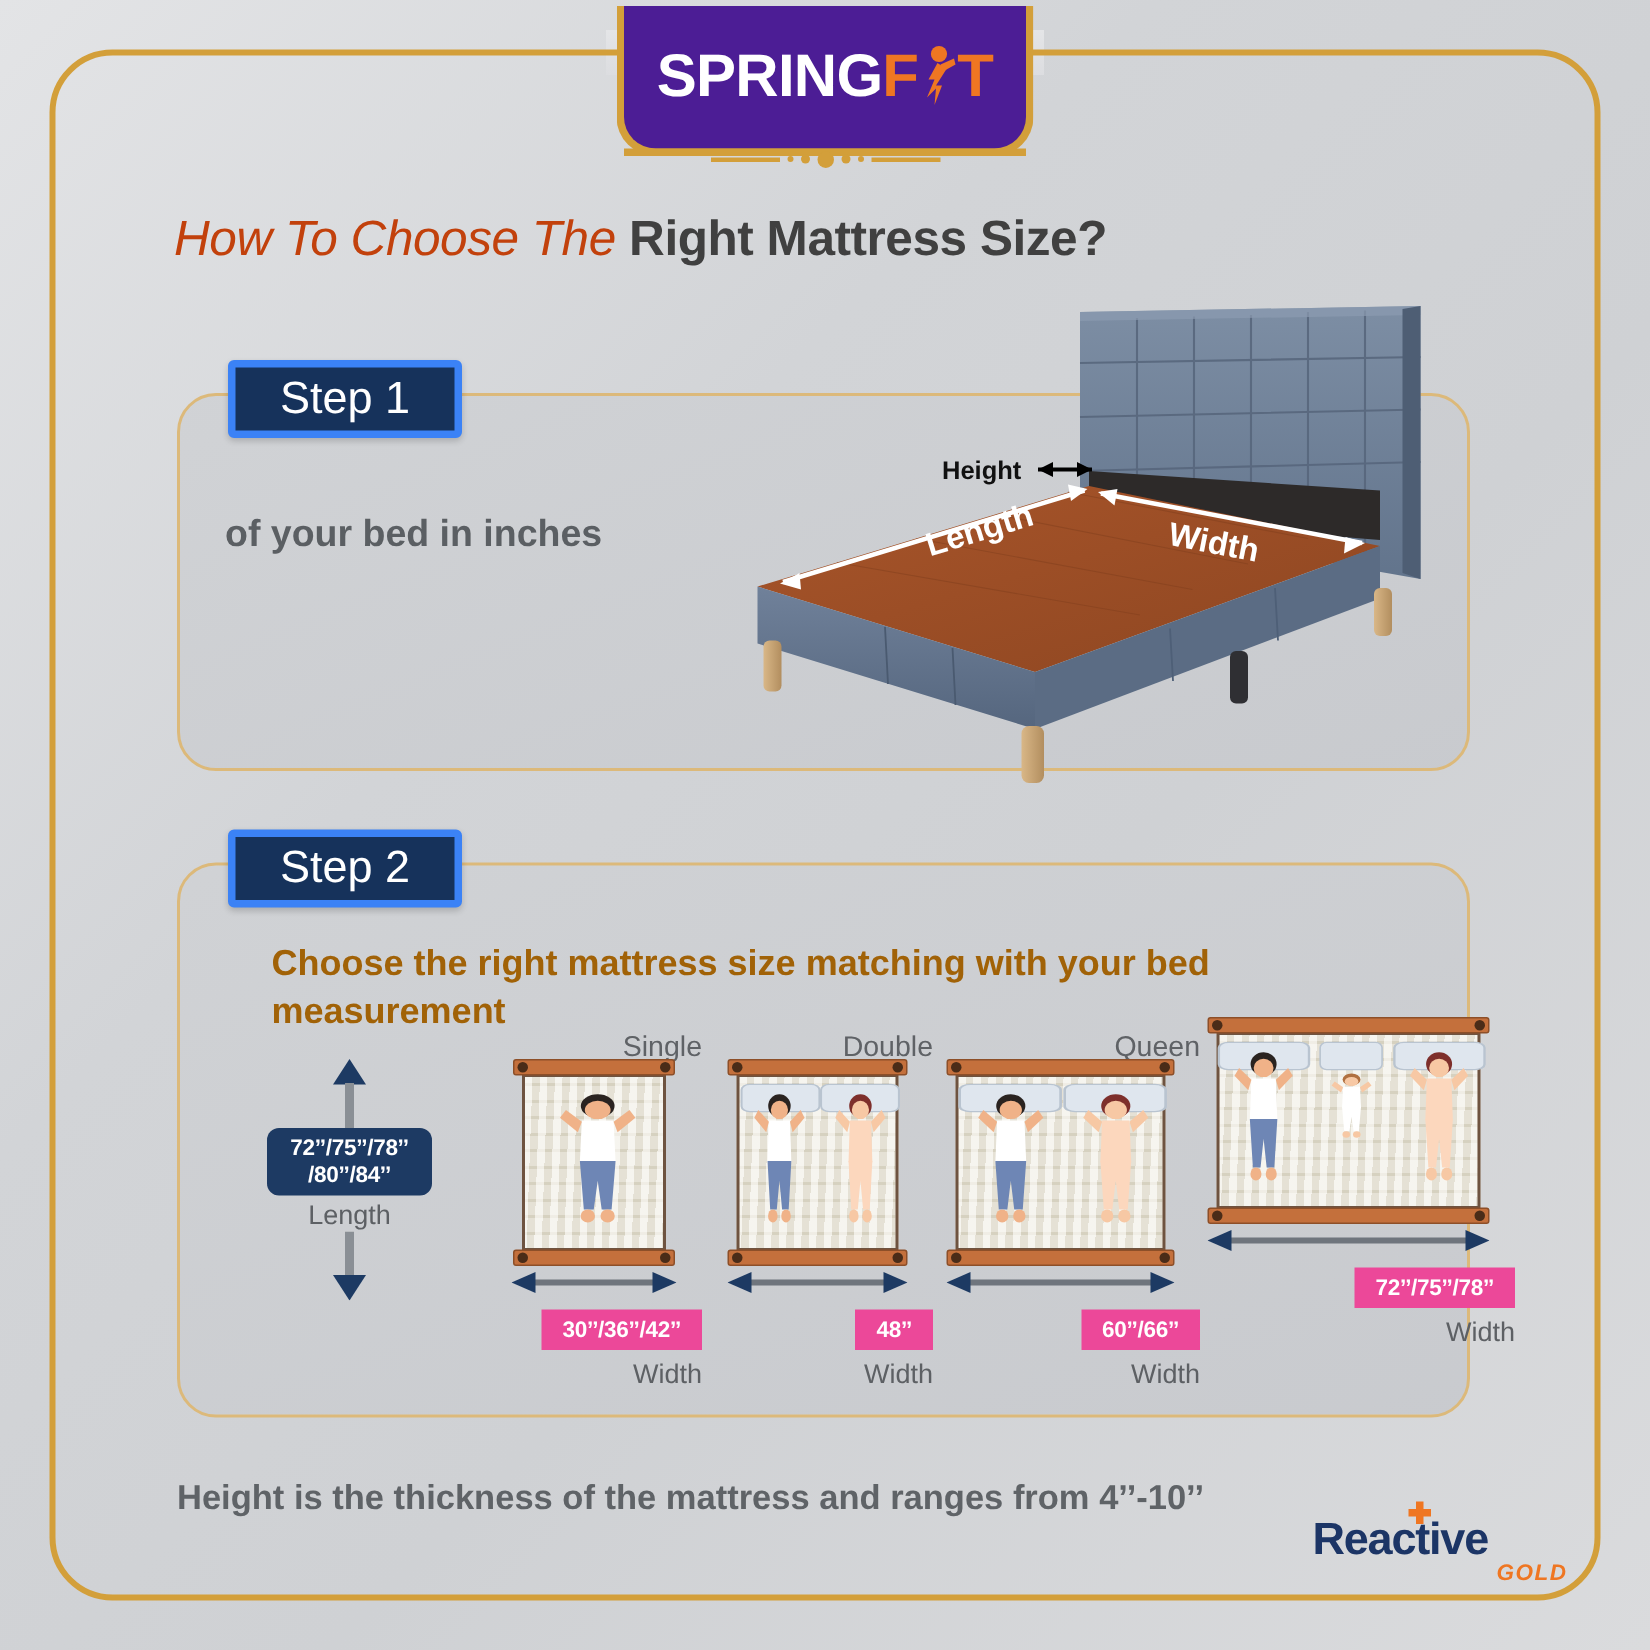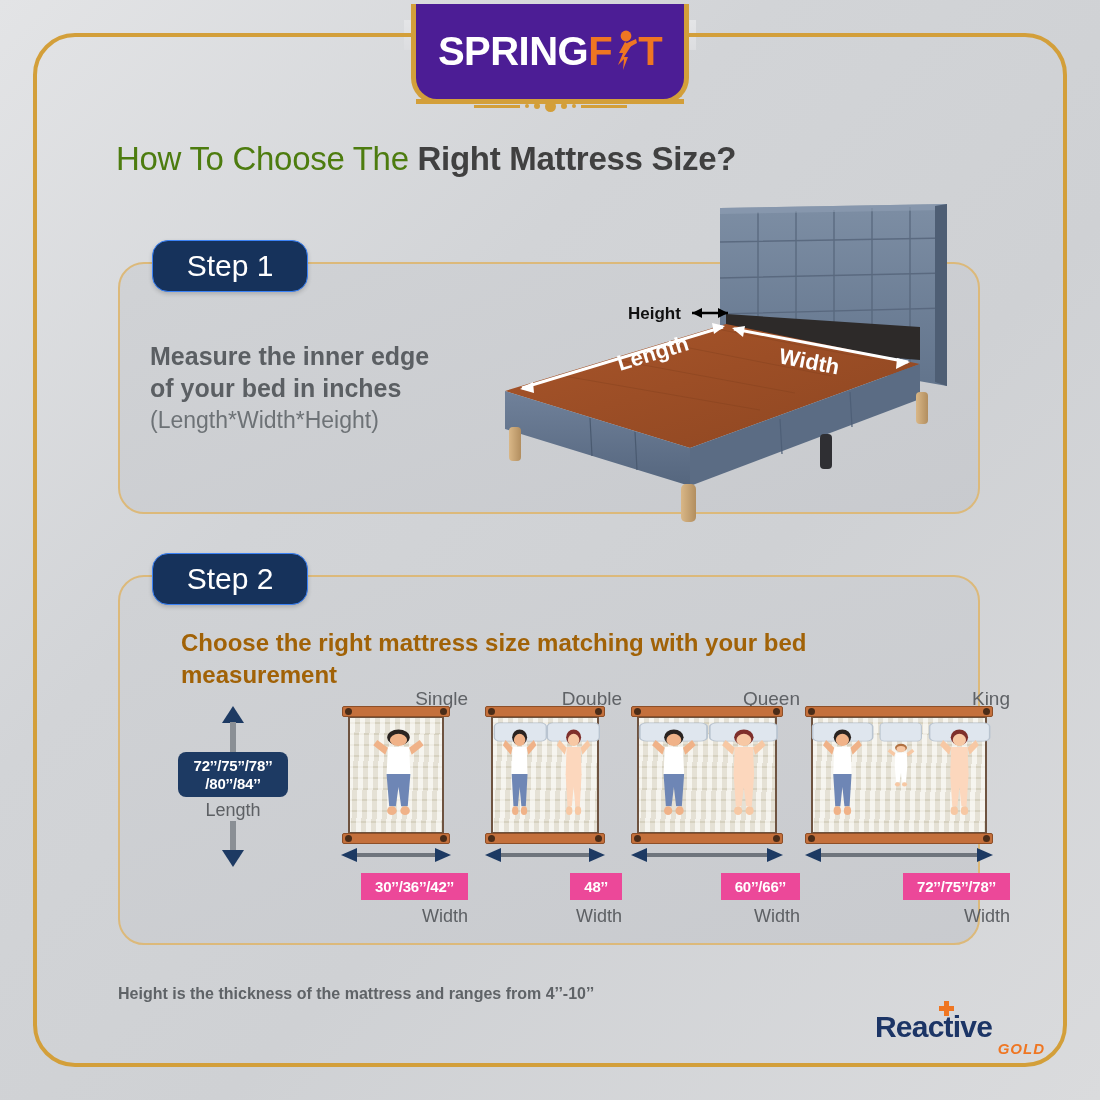--- a/index.html
+++ b/index.html
@@ -57,36 +57,36 @@
   #badge-dots i.s { width:4px; height:4px; }
   #badge-dots i.m { width:6px; height:6px; }
   #badge-dots i.l { width:11px; height:11px; }
   #badge-dots .bar { height:3px; background:#d39f3a; width:46px; }
 
   
   #headline {
     position: absolute; left: 116px; top: 140px; width: 860px;
     font-size: 33px; color: #1d3557; letter-spacing: -0.3px;
   }
-  #headline .light { font-weight: 400; color:#4d7c0f; }
+  #headline .light { font-weight: 400; color:#c2410c;font-style:italic; }
   #headline .bold  { font-weight: 700; color:#404040; }
 
   
   .step-panel {
     position: absolute;
     background: linear-gradient(160deg, rgba(208,210,213,.95), rgba(200,202,206,.95));
     border: 2px solid #dcb97a;
     border-radius: 26px;
   }
   #panel1 { left: 118px; top: 262px; width: 862px; height: 252px; }
   #panel2 { left: 118px; top: 575px; width: 862px; height: 370px; }
 
   .step-badge {
     position: absolute; background: #16325b;
-    border: 1px solid #3b82f6; border-radius: 16px;
+    border: 5px solid #3b82f6; border-radius: 4px;
     color: #fff; font-size: 30px; font-weight: 400;
     display: flex; align-items: center; justify-content: center;
     z-index: 3; box-shadow: 0 2px 4px rgba(0,0,0,.18);
   }
   #badge1 { left: 152px; top: 240px; width: 156px; height: 52px; }
   #badge2 { left: 152px; top: 553px; width: 156px; height: 52px; }
 
   
   #step1-text { position: absolute; left: 150px; top: 341px; width: 330px; z-index:2; }
   #step1-text .l1, #step1-text .l2 {
@@ -135,21 +135,21 @@
   .w-badge {
     display:inline-block; background:#ec4899; color:#fff;
     font-size: 15px; font-weight: 700; letter-spacing:-0.2px;
     padding: 5px 14px; margin-top: 9px;
   }
   .w-label { font-size: 18px; color:#5d6064; margin-top: 6px; }
 
   
   #footer-note {
     position:absolute; left: 118px; top: 985px; width: 700px;
-    font-size: 16px; font-weight: 700; color:#5f6367;
+    font-size: 23px; font-weight: 700; color:#5f6367;
   }
   #reactive-logo { position:absolute; left: 875px; top: 1012px; width: 170px; height: 52px; }
   .rx-main { font-size: 30px; font-weight: 800; color:#1c3566; letter-spacing:-0.8px; line-height:1;
              position:relative; display:inline-block; }
   .rx-gold { font-size: 15px; font-weight: 800; font-style: italic; color:#ef7622;
              letter-spacing: 1px; text-align:right; margin-top:-2px; }
   .rx-cross { position:absolute; right: 38px; top: -11px; width: 15px; height: 15px; }
   .rx-cross::before, .rx-cross::after {
     content:""; position:absolute; background:#ef7622;
   }
@@ -187,23 +187,21 @@
 </div>
 
 <h1 id="headline">
   <span class="light">How To Choose The </span><span class="bold">Right Mattress Size?</span>
 </h1>
 
 <div class="step-panel" id="panel1"></div>
 <div class="step-badge" id="badge1">Step 1</div>
 
 <div id="step1-text">
-  <div class="l1">Measure the inner edge</div>
   <div class="l2">of your bed in inches</div>
-  <div class="l3">(Length*Width*Height)</div>
 </div>
 
 <div id="bed-wrap">
 <svg width="490" height="340" viewBox="0 0 490 340">
   <defs>
     <linearGradient id="hb" x1="0" y1="0" x2="0" y2="1">
       <stop offset="0" stop-color="#7d8ea4"></stop>
           <stop offset="1" stop-color="#62748c"></stop>
     </linearGradient>
     <linearGradient id="wood" x1="0" y1="0" x2="1" y2="1">
@@ -385,21 +383,21 @@
     <ellipse cx="15" cy="97" rx="3.6" ry="5" fill="#f7c8a4"></ellipse>
     <ellipse cx="25" cy="97" rx="3.6" ry="5" fill="#f7c8a4"></ellipse>
   </svg></div>
         </div><div class="w-arrow">
           <svg width="152" height="18" viewBox="0 0 152 18">
       <rect x="13" y="7" width="126" height="4" fill="#6f757d"></rect>
       <polygon points="0,9 16,2 16,16" fill="#1d3a63"></polygon>
       <polygon points="152,9 136,2 136,16" fill="#1d3a63"></polygon>
           </svg>
         </div><div class="w-badge">60’’/66’’</div><div class="w-label">Width</div></div>
-      <div class="size-col" style="left: 640px; top: 0px; width: 222px;"><div class="size-title">King</div><div class="mattress" style="width: 176px;">
+      <div class="size-col" style="left: 640px; top: 0px; width: 222px;"><div class="mattress" style="width: 176px;">
           <div class="rail top"></div>
           <div class="rail bot"></div>
           <span class="knob" style="left:-5px;top:-10px"></span>
           <span class="knob" style="right:-5px;top:-10px"></span>
           <span class="knob" style="left:-5px;bottom:-10px"></span>
           <span class="knob" style="right:-5px;bottom:-10px"></span>
           <div style="position: absolute; left: -2.49971px; top: 4px; width: 63.258px; height: 20px;"><svg width="100%" height="100%" viewBox="0 0 40 22" preserveAspectRatio="none">
     <rect x="1" y="1" width="38" height="20" rx="4" fill="#dfe6ee" stroke="#b9c4d0" stroke-width="1"></rect>
             </svg></div>
           <div style="position: absolute; left: 8.92754px; top: 8px; width: 40.8116px; height: 96px;"><svg width="40.811594202898554" height="96" viewBox="0 0 40 110" preserveAspectRatio="none">

